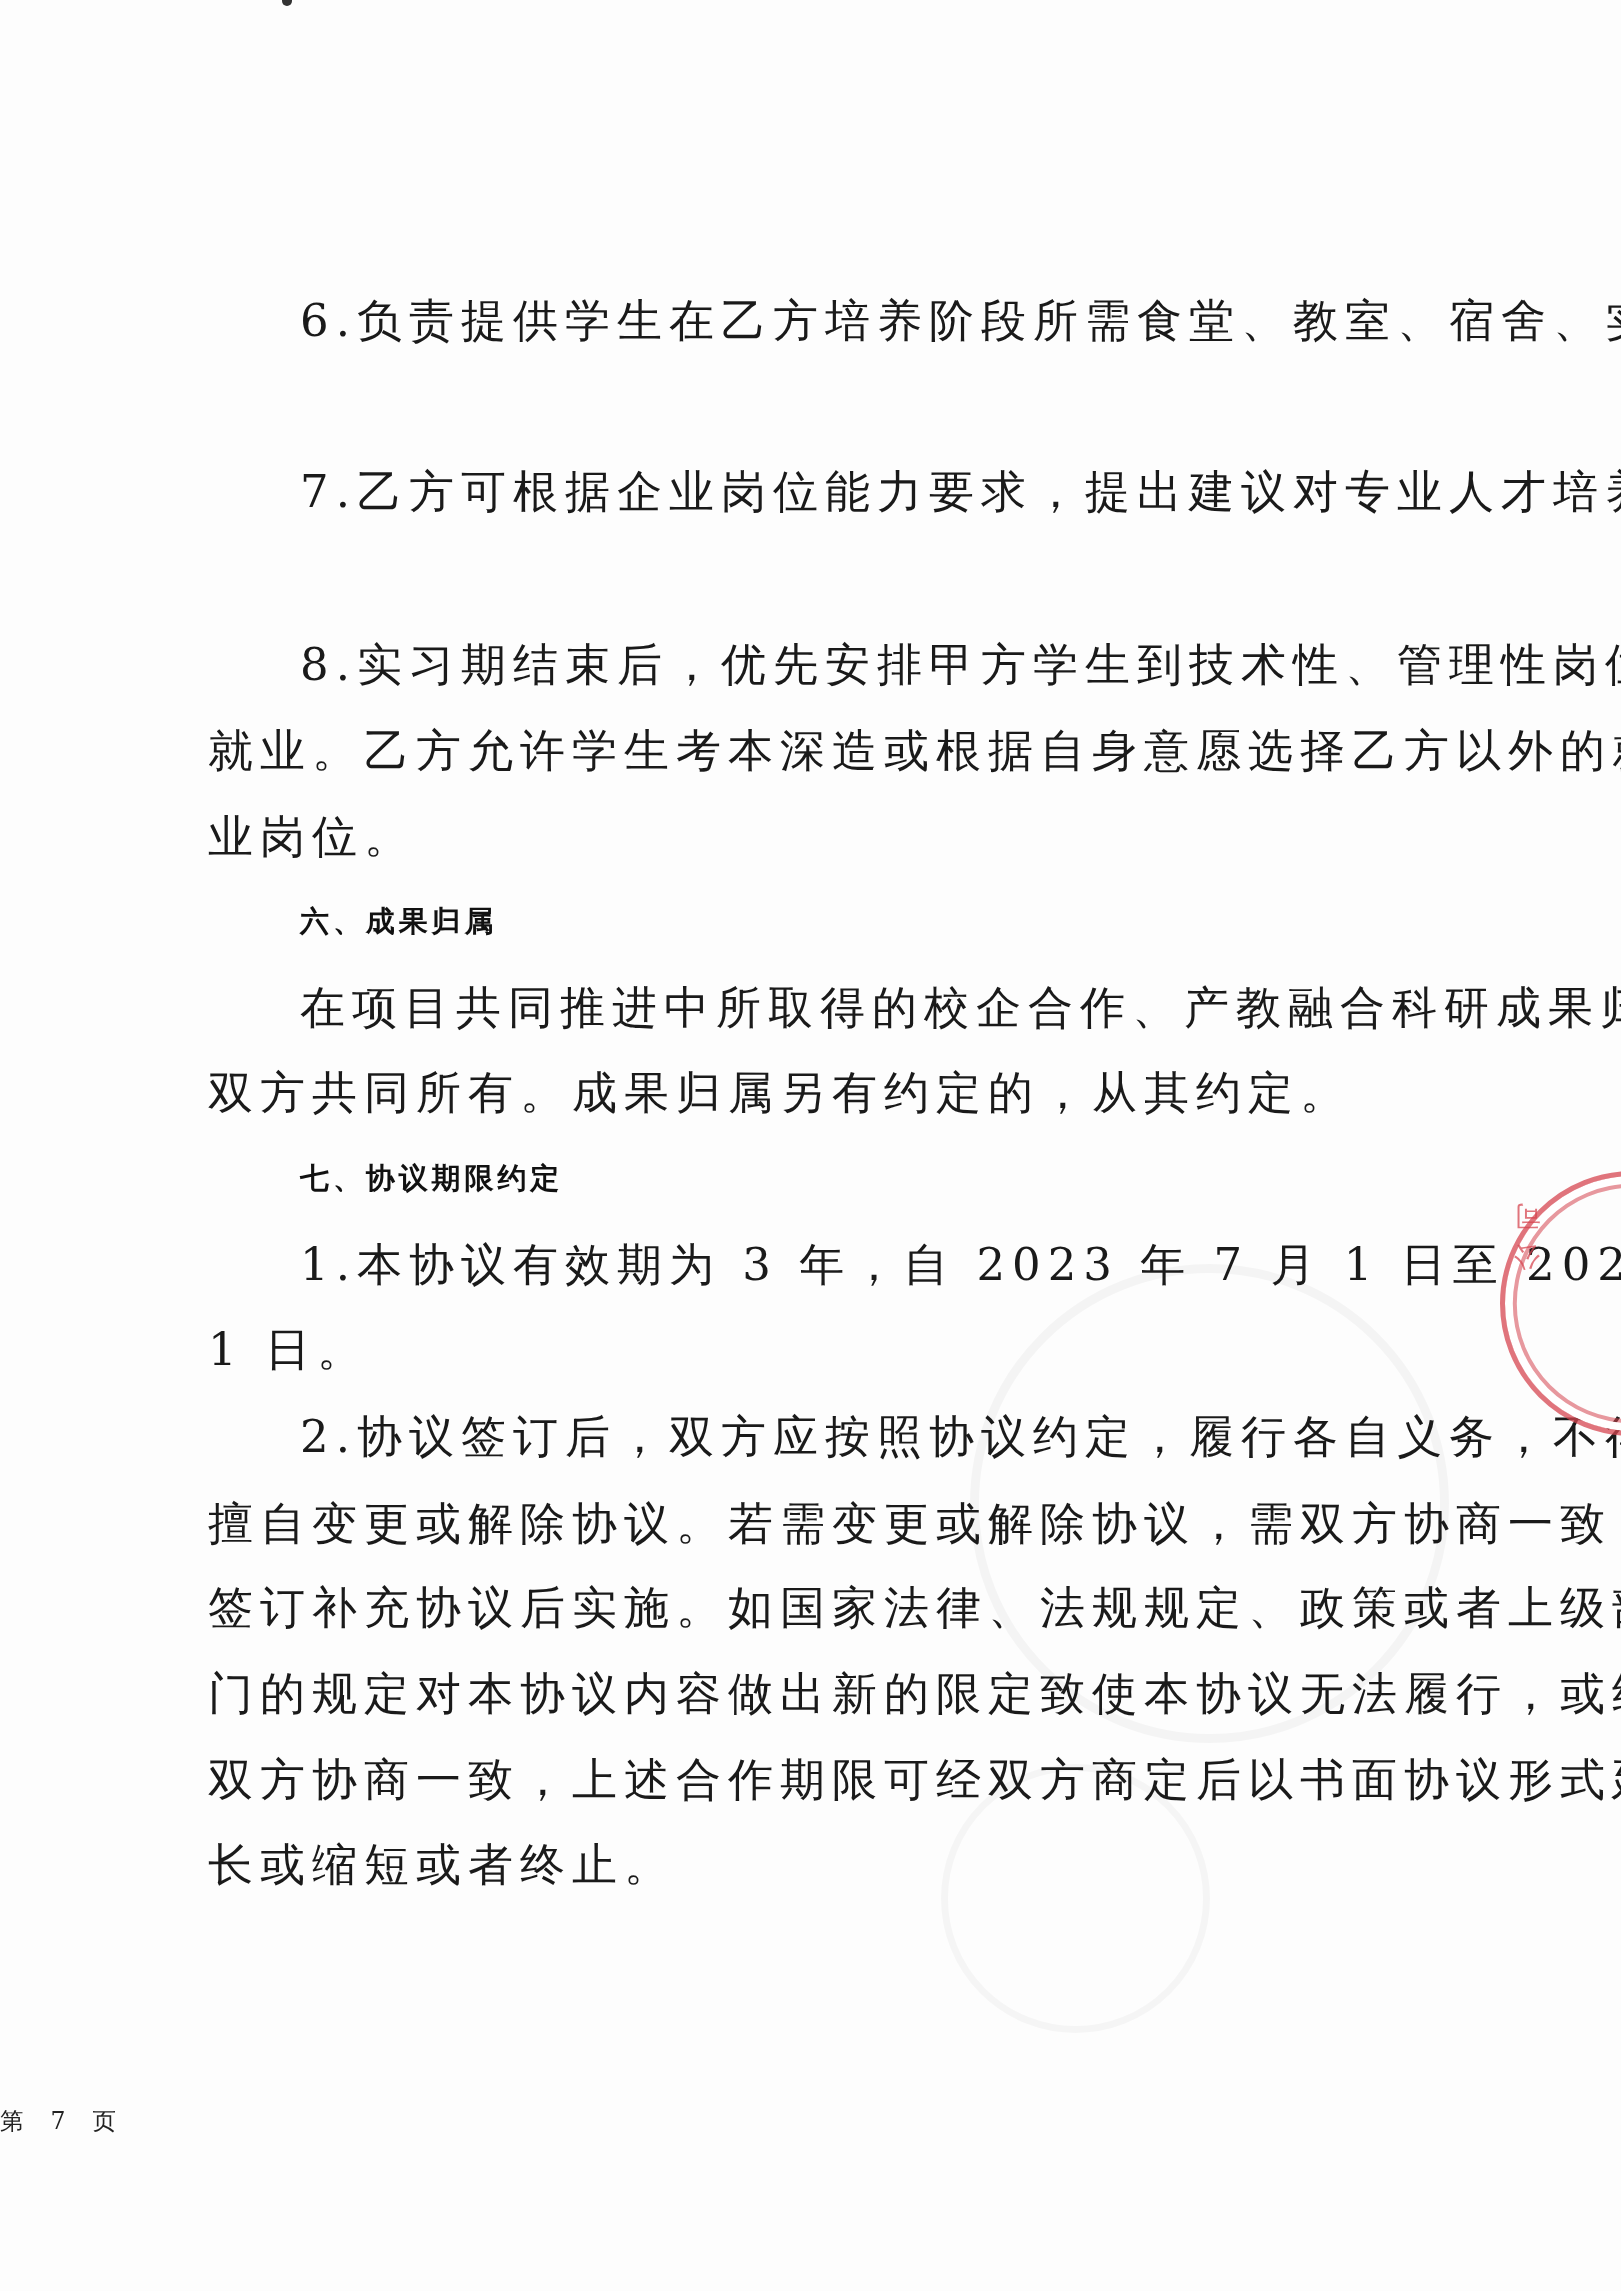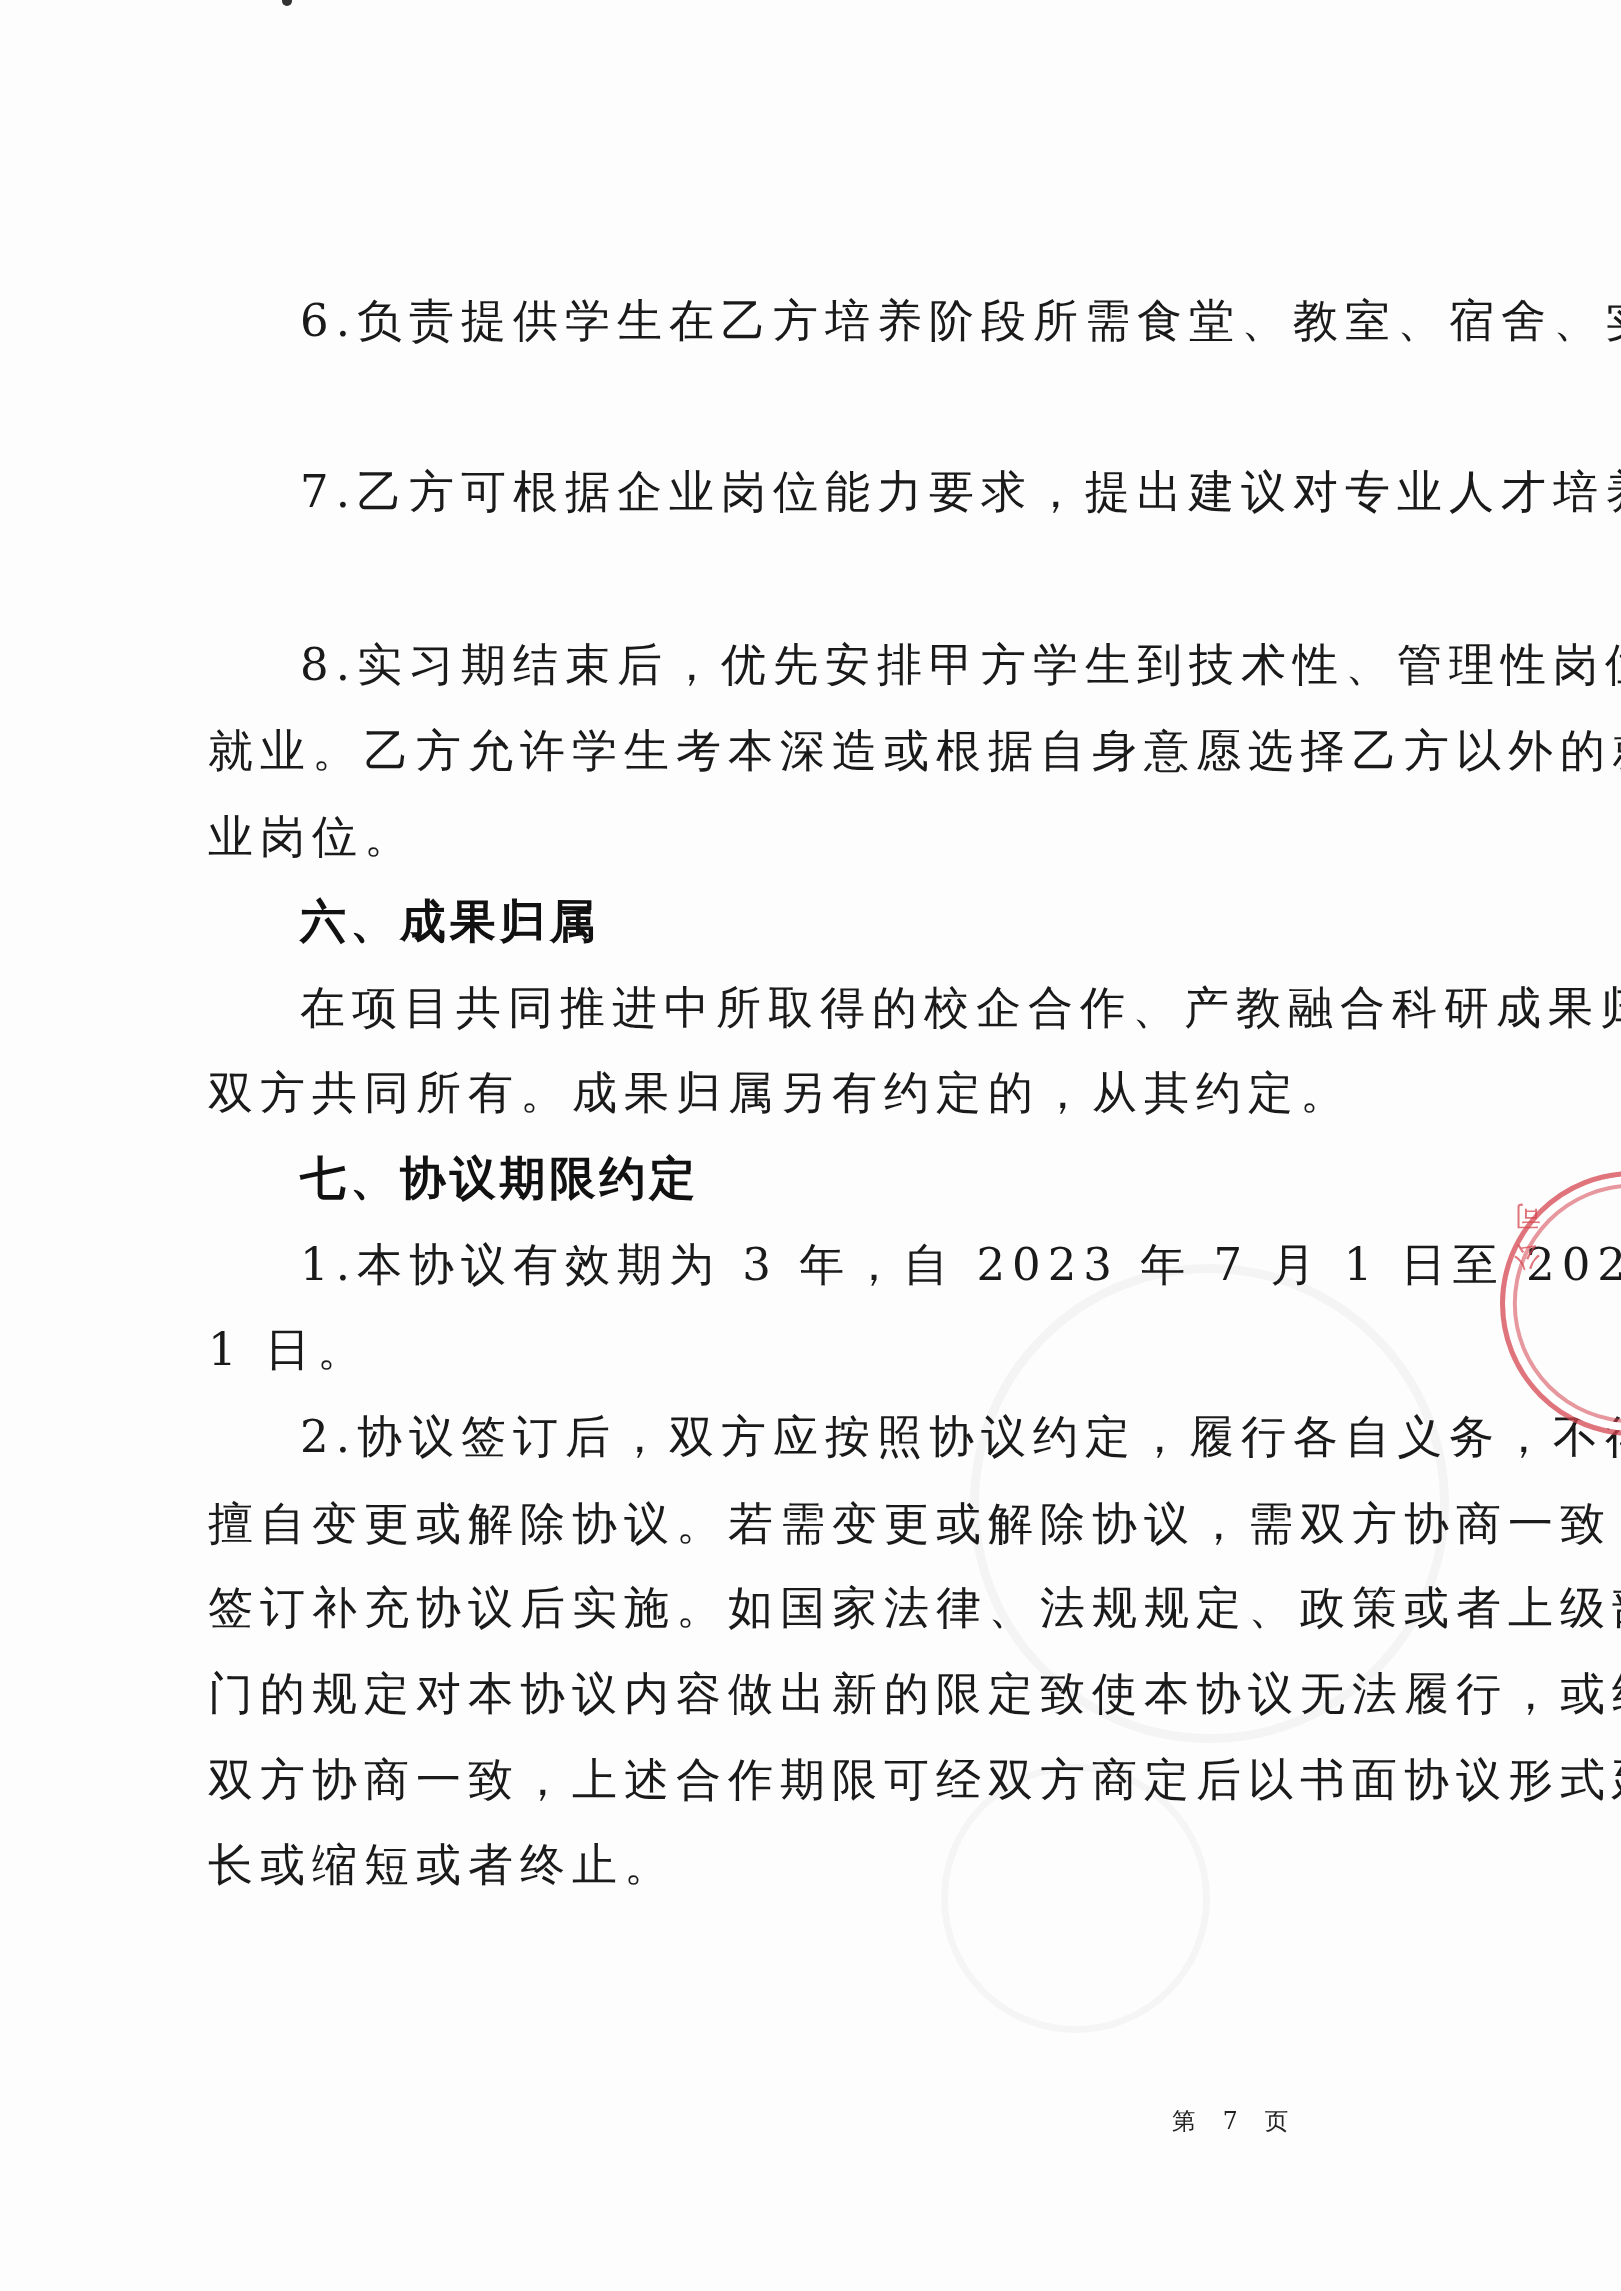--- a/index.html
+++ b/index.html
@@ -16,26 +16,26 @@
   }
   .line {
     position: absolute; left: 208px; width: 1215px;
     font-size: 45px; line-height: 59px; white-space: nowrap;
     letter-spacing: 7px;
   }
   .indent { left: 300px; width: 1123px; }
   .heading {
     position: absolute; left: 300px;
     font-family: "DejaVu Sans", "Liberation Sans", sans-serif;
-    font-weight: bold; font-size: 46px; line-height: 59px; letter-spacing: 3.9px;
+    font-weight: bold; font-size: 29px; line-height: 59px; letter-spacing: 3.9px;
     color: #111;
   }
   .justify { text-align: justify; text-align-last: justify; }
   .page-num {
-    position: absolute; left: 0; width: 1298px; top: 2105px; text-align: right;
+    position: absolute; left: 0; width: 1298px; top: 2105px; text-align: left;
     font-size: 23.5px; letter-spacing: 9.8px; color: #222;
   }
   
   .ghost-seal {
     position: absolute; left: 970px; top: 1264px; width: 461px; height: 461px;
     border: 9.8px solid rgba(0,0,0,0.035); border-radius: 50%;
   }
   .ghost-seal2 {
     position: absolute; left: 941px; top: 1764px; width: 255px; height: 255px;
     border: 7.8px solid rgba(0,0,0,0.03); border-radius: 50%;

